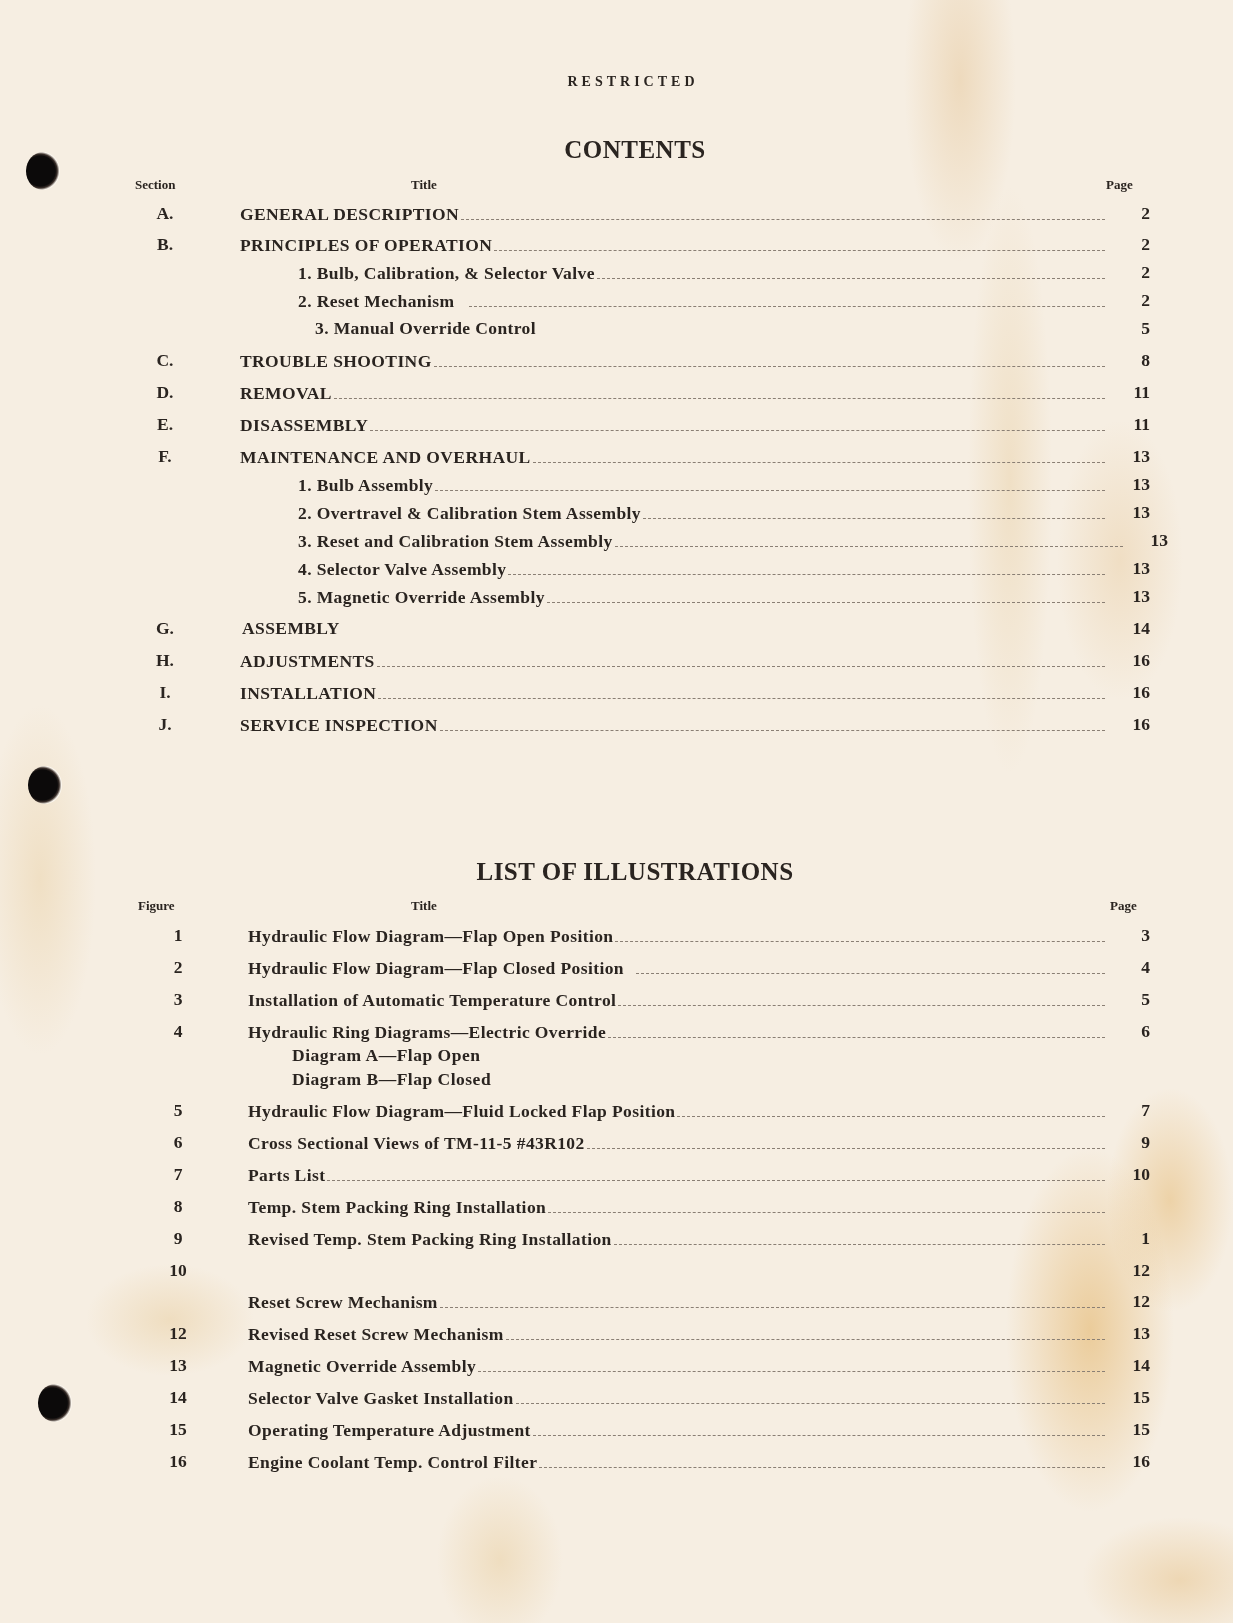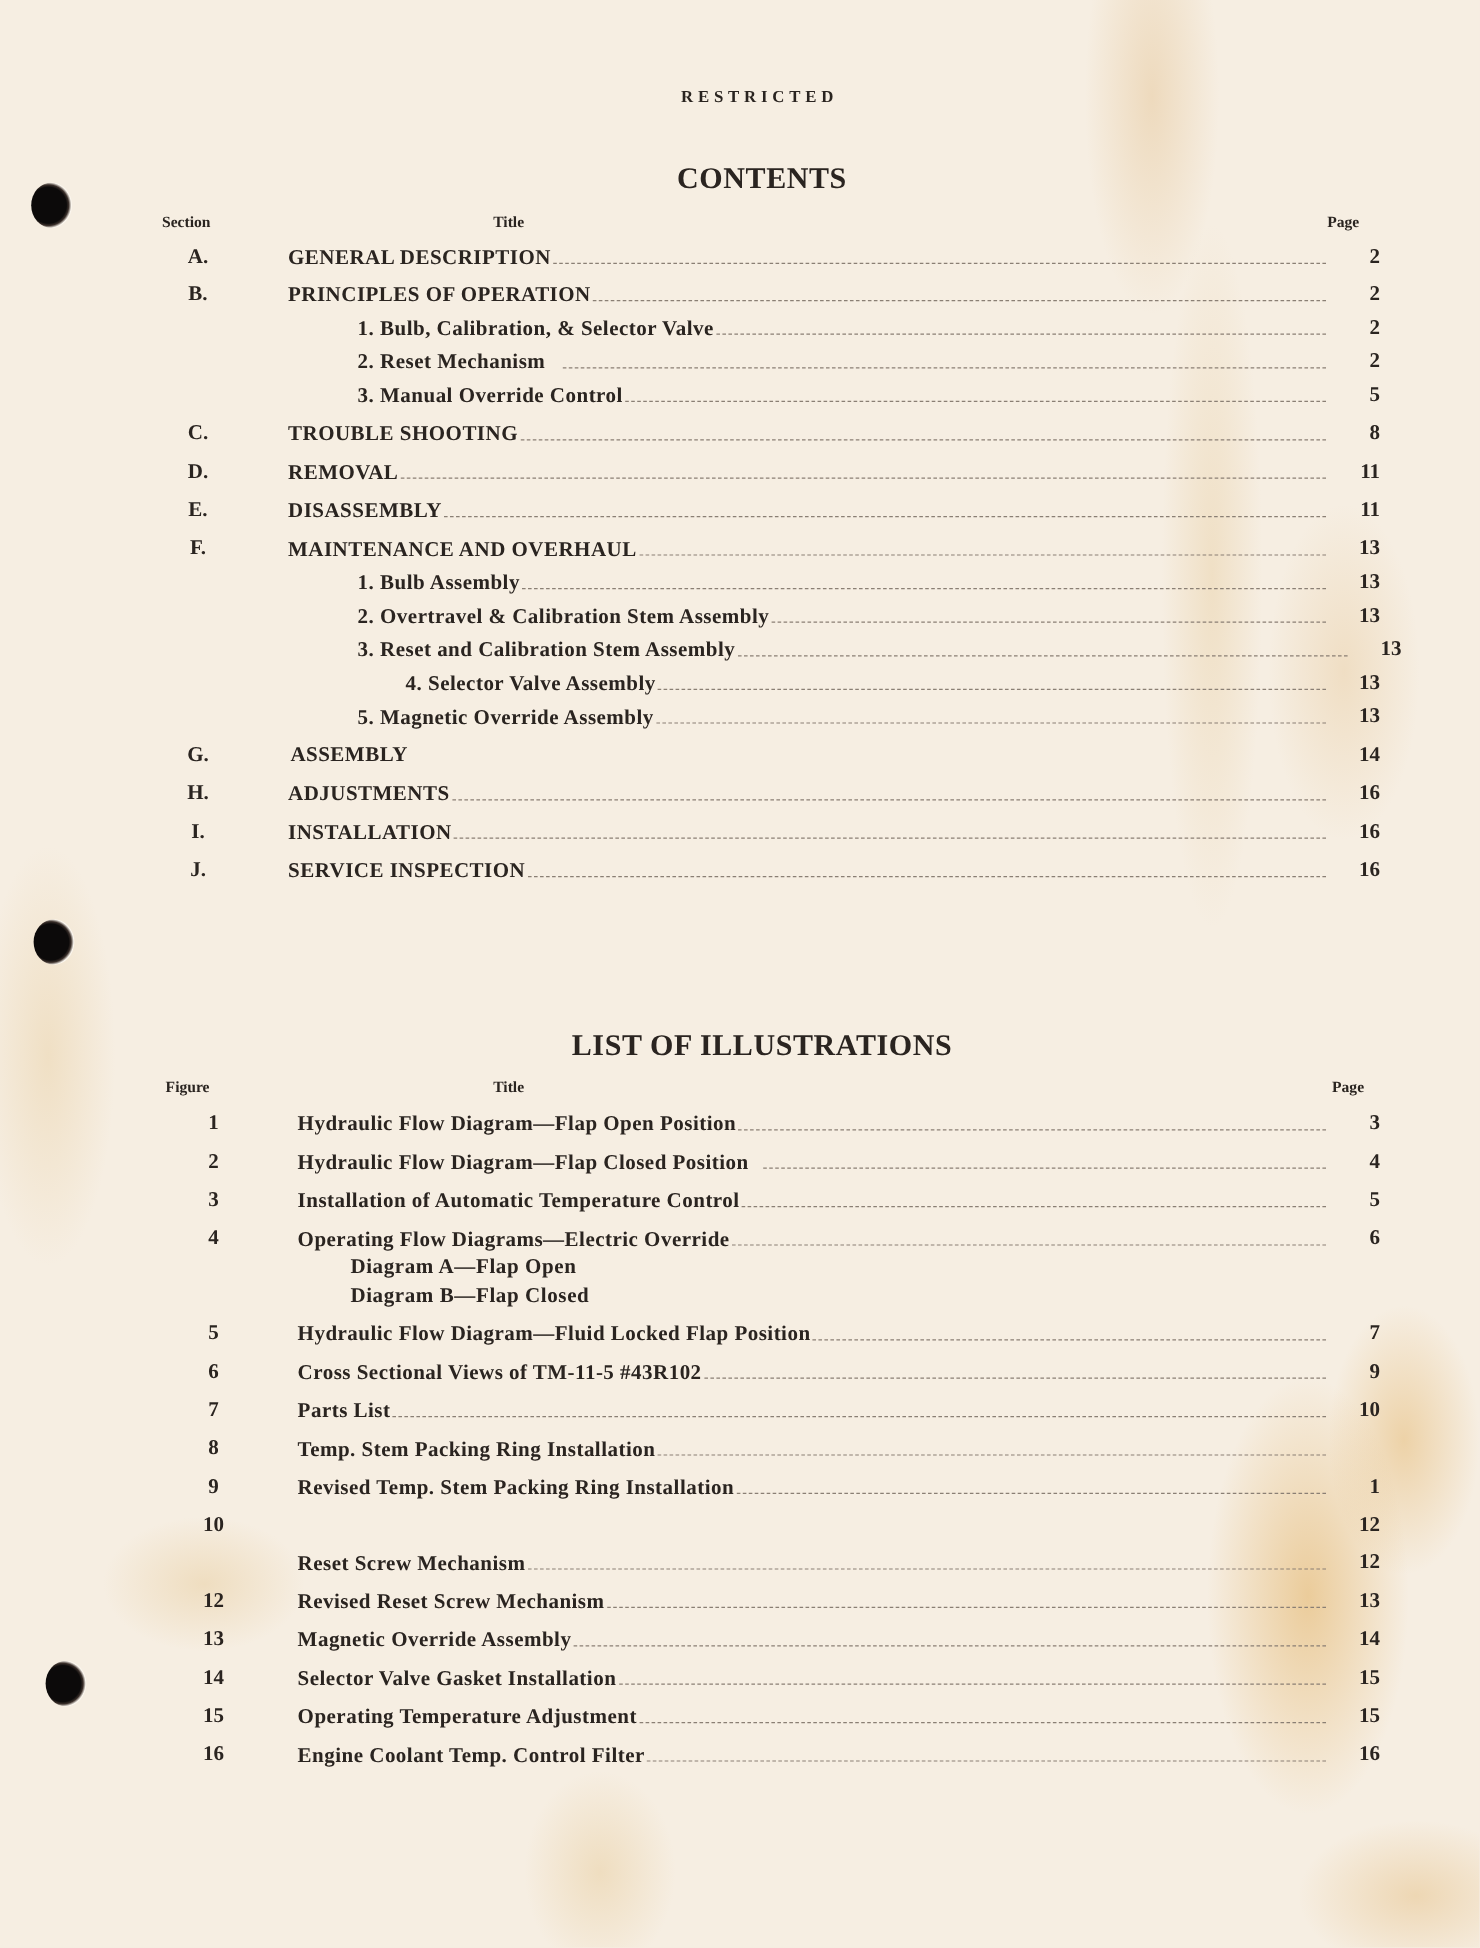--- a/index.html
+++ b/index.html
@@ -97,21 +97,21 @@
       <div class="row" style="top: 290px;">
         <span class="key" style="left:150px;width:30px;"></span>
         <span class="title" style="left:298px;right:120px;gap:13px;">
           <span class="txt">2. Reset Mechanism</span>
           <span class="dots"></span>
         </span>
         <span class="pg">2</span>
       </div>
       <div class="row" style="top: 318px;">
         <span class="key" style="left:150px;width:30px;"></span>
-        <span class="title" style="left:298px;right:120px;">
+        <span class="title" style="left:313px;right:120px;flex-direction:column;">
           <span class="txt">3. Manual Override Control</span>
           <span class="dots"></span>
         </span>
         <span class="pg">5</span>
       </div>
       <div class="row" style="top: 350px;">
         <span class="key" style="left:150px;width:30px;">C.</span>
         <span class="title" style="left:240px;right:120px;">
           <span class="txt">TROUBLE SHOOTING</span>
           <span class="dots"></span>
@@ -161,21 +161,21 @@
       <div class="row" style="top: 530px; padding-left: 18px;">
         <span class="key" style="left:150px;width:30px;"></span>
         <span class="title" style="left:298px;right:120px;">
           <span class="txt">3. Reset and Calibration Stem Assembly</span>
           <span class="dots"></span>
         </span>
         <span class="pg">13</span>
       </div>
       <div class="row" style="top: 558px;">
         <span class="key" style="left:150px;width:30px;"></span>
-        <span class="title" style="left:298px;right:120px;margin-left:40px;">
+        <span class="title" style="left:298px;right:120px;">
           <span class="txt">4. Selector Valve Assembly</span>
           <span class="dots"></span>
         </span>
         <span class="pg">13</span>
       </div>
       <div class="row" style="top: 586px;">
         <span class="key" style="left:150px;width:30px;"></span>
         <span class="title" style="left:298px;right:120px;">
           <span class="txt">5. Magnetic Override Assembly</span>
           <span class="dots"></span>
@@ -242,21 +242,21 @@
         <span class="key" style="left:160px;width:36px;">3</span>
         <span class="title" style="left:248px;right:120px;">
           <span class="txt">Installation of Automatic Temperature Control</span>
           <span class="dots"></span>
         </span>
         <span class="pg">5</span>
       </div>
       <div class="row" style="top: 1021px;">
         <span class="key" style="left:160px;width:36px;">4</span>
         <span class="title" style="left:248px;right:120px;">
-          <span class="txt">Operating Flow Diagrams—Electric Override</span>
+          <span class="txt">Hydraulic Ring Diagrams—Electric Override</span>
           <span class="dots"></span>
         </span>
         <span class="pg">6</span>
       </div>
       <div class="sub" style="left: 292px; top: 1045px;">Diagram A—Flap Open</div>
       <div class="sub" style="left: 292px; top: 1069px;">Diagram B—Flap Closed</div>
       <div class="row" style="top: 1100px;">
         <span class="key" style="left:160px;width:36px;">5</span>
         <span class="title" style="left:248px;right:120px;">
           <span class="txt">Hydraulic Flow Diagram—Fluid Locked Flap Position</span>

